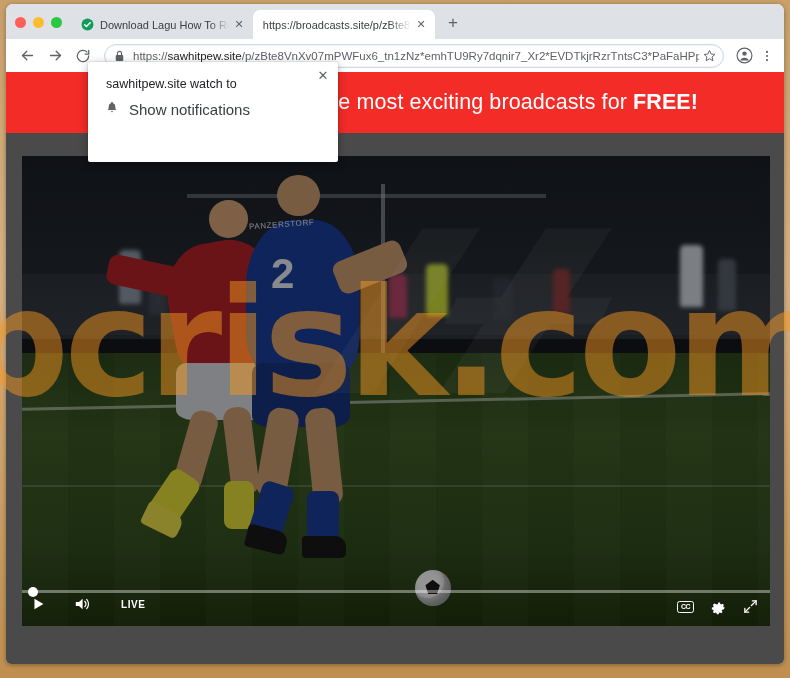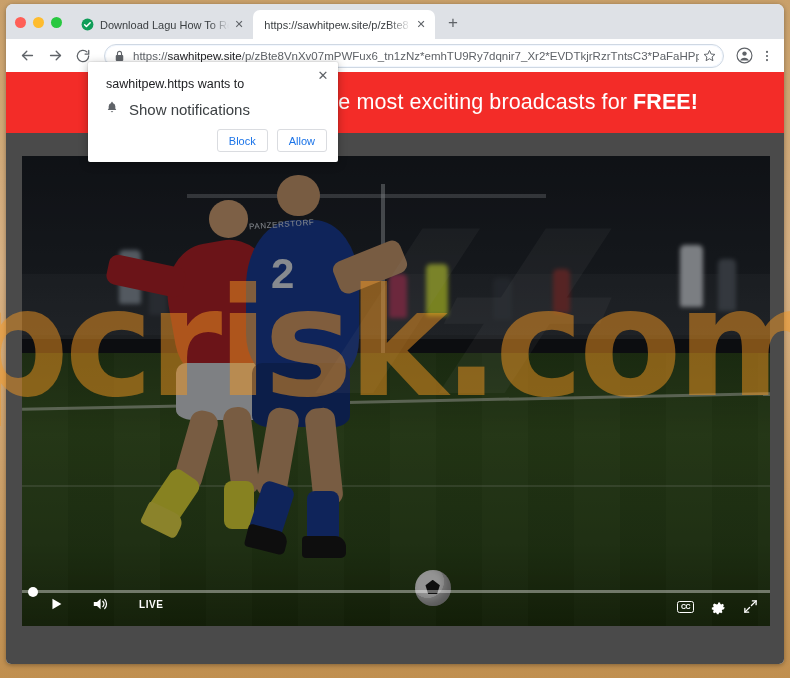--- a/index.html
+++ b/index.html
@@ -235,21 +235,21 @@
   }
   #progress {
     position:absolute; left:0; right:0; top:0; height:3px;
     background: rgba(255,255,255,.38);
   }
   #proghandle {
     position:absolute; left:6px; top:-3.5px;
     width:10px; height:10px; border-radius:50%; background:#fff;
   }
   #ctl-left {
-    position:absolute; left:28px; top:7px;
+    position:absolute; left:10px; top:7px;
     display:flex; align-items:center; gap:30px;
   }
   #ctl-right {
     position:absolute; right:12px; top:8px;
     display:flex; align-items:center; gap:16px;
   }
   .cicon { display:flex; align-items:center; justify-content:center; color:#fff; }
   #live { color:#fff; font-size:10px; letter-spacing:.6px; font-weight:700; }
   #ccbox {
     border:1.7px solid #fff; border-radius:2.5px;
@@ -336,21 +336,21 @@
           <svg width="13" height="13" viewBox="0 0 16 16">
             <circle cx="8" cy="8" r="7.3" fill="#0f9d58"></circle>
             <path d="M4.5 8.3l2.2 2.2 4.6-4.6" stroke="#fff" stroke-width="1.9" fill="none" stroke-linecap="round" stroke-linejoin="round"></path>
           </svg>
         </span>
         <span class="tab-title">Download Lagu How To Remov</span>
         <span class="tab-close">✕</span>
       </div>
 
       <div class="tab active">
-        <span class="tab-title">https://sawhitpew.site/p/zBte8</span>
+        <span class="tab-title">https://broadcasts.site/p/zBte8</span>
         <span class="tab-close">✕</span>
       </div>
 
       <div id="newtab">+</div>
     </div>
 
     <div id="toolbar">
 
       <div class="navbtn">
         <svg width="17" height="17" viewBox="0 0 24 24" fill="none" stroke="#5f6368" stroke-width="1.9" stroke-linecap="round" stroke-linejoin="round">
@@ -516,29 +516,25 @@
       </div>
     </div>
   </div>
 
   <div id="watermark">
     <span>pcrisk.com</span>
   </div>
 
   <div id="permbubble">
     <span id="perm-close">✕</span>
-    <div id="perm-title">sawhitpew.https wants to</div>
+    <div id="perm-title">sawhitpew.site watch to</div>
     <div id="perm-row">
       <span>
         <svg width="12" height="13" viewBox="0 0 16 18" fill="#5f6368">
           <path d="M8 1.2a1.1 1.1 0 0 1 1.1 1.1v.5a4.6 4.6 0 0 1 3.5 4.5v3l1.3 2.1H2.1l1.3-2.1v-3a4.6 4.6 0 0 1 3.5-4.5v-.5A1.1 1.1 0 0 1 8 1.2z"></path>
           <path d="M6.3 14.2a1.75 1.75 0 0 0 3.4 0z"></path>
         </svg>
       </span>
       <span class="lbl">Show notifications</span>
     </div>
-    <div id="perm-actions">
-      <button class="permbtn">Block</button>
-      <button class="permbtn">Allow</button>
-    </div>
   </div>
 
 </div>
 
 </body></html>

